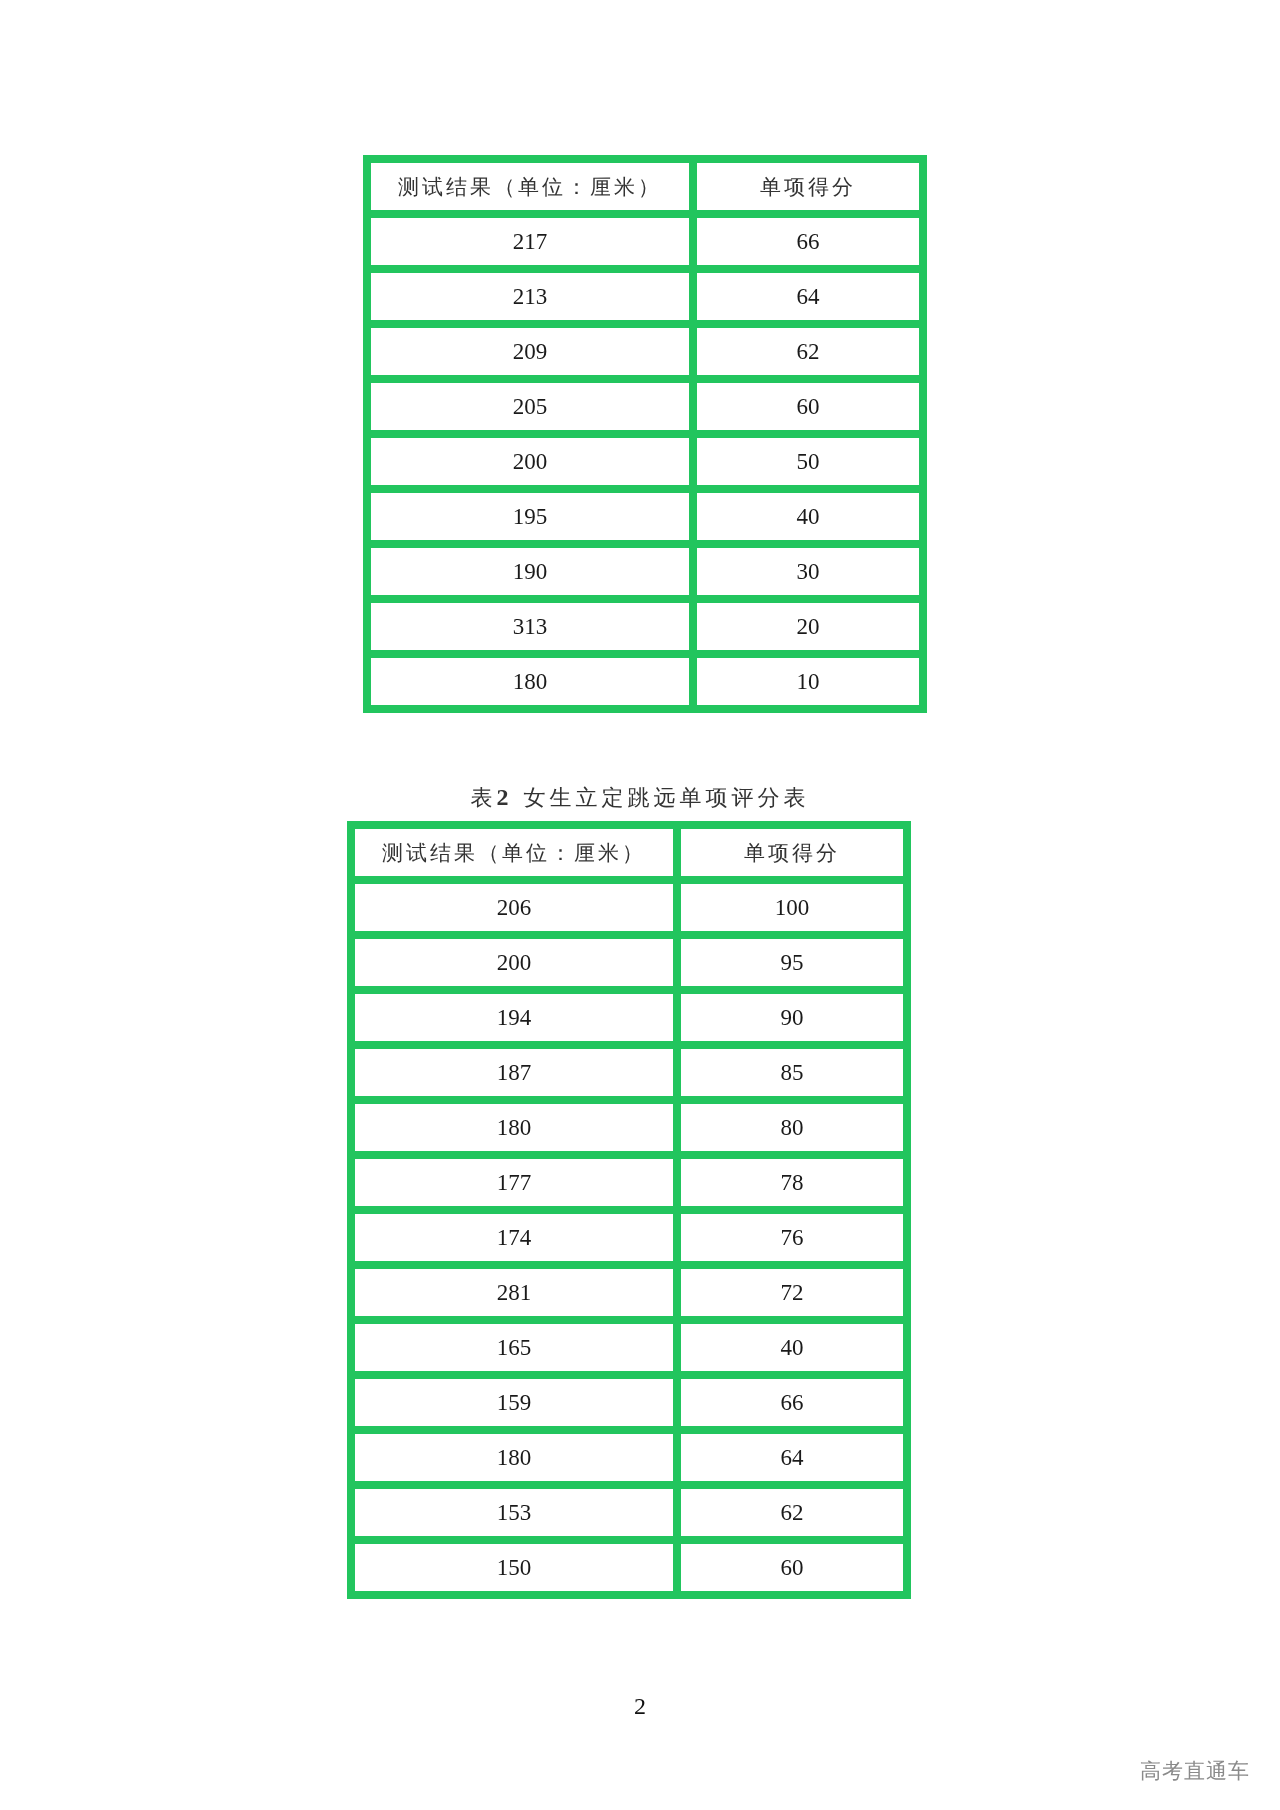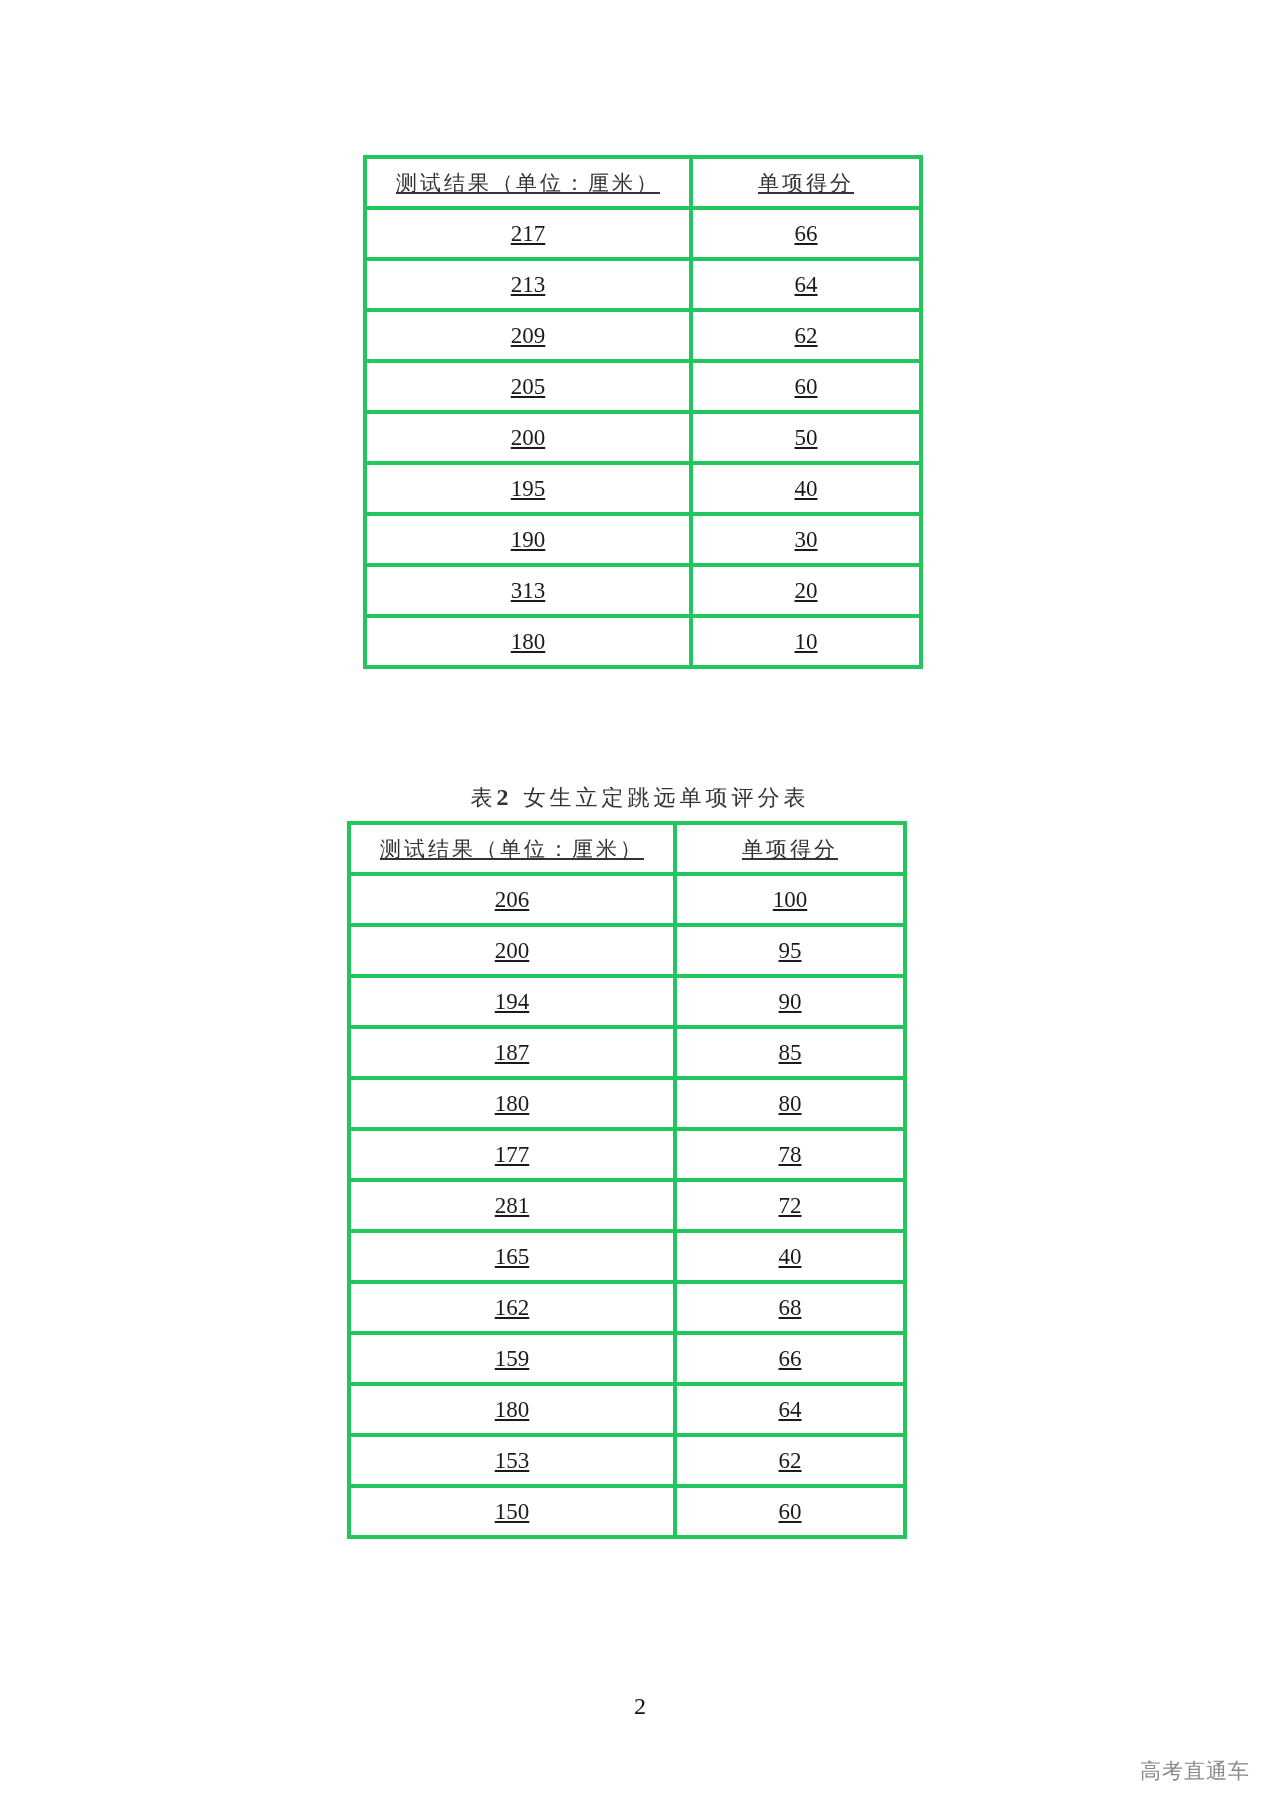--- a/index.html
+++ b/index.html
@@ -6,24 +6,23 @@
   body {
     width: 1280px; height: 1810px; background: #ffffff; position: relative;
     overflow: hidden;
     font-family: "Liberation Serif", "DejaVu Serif", serif; color: #1a1a1a;
   }
   .score-table {
     position: absolute; border-collapse: collapse; table-layout: fixed;
     border: 2px solid #111;
   }
   .score-table td, .score-table th {
-    border: 4px solid #22c55e; text-align: center; vertical-align: middle;
+    border: 8px solid #22c55e; text-align: center; vertical-align: middle;
     padding: 0; font-weight: normal; height: 47px;
     font-size: 23px;
-    text-decoration: underline;
   }
   .score-table th {
     font-family: "DejaVu Sans", sans-serif; font-size: 21px; color: #333;
     letter-spacing: 3px; font-weight: normal;
   }
   #table1 { left: 363px; top: 155px; width: 556px; }
   #table2 { left: 347px; top: 821px; width: 556px; }
   .col-a { width: 326px; }
   .col-b { width: 230px; }
   .caption {
@@ -128,30 +127,30 @@
       </tr>
     <tr>
         <td>180</td>
         <td>80</td>
       </tr>
     <tr>
         <td>177</td>
         <td>78</td>
       </tr>
     <tr>
+        <td>174</td>
+        <td>76</td>
+      </tr>
+    <tr>
         <td>281</td>
         <td>72</td>
       </tr>
     <tr>
         <td>165</td>
         <td>40</td>
-      </tr>
-    <tr>
-        <td>162</td>
-        <td>68</td>
       </tr>
     <tr>
         <td>159</td>
         <td>66</td>
       </tr>
     <tr>
         <td>180</td>
         <td>64</td>
       </tr>
     <tr>

